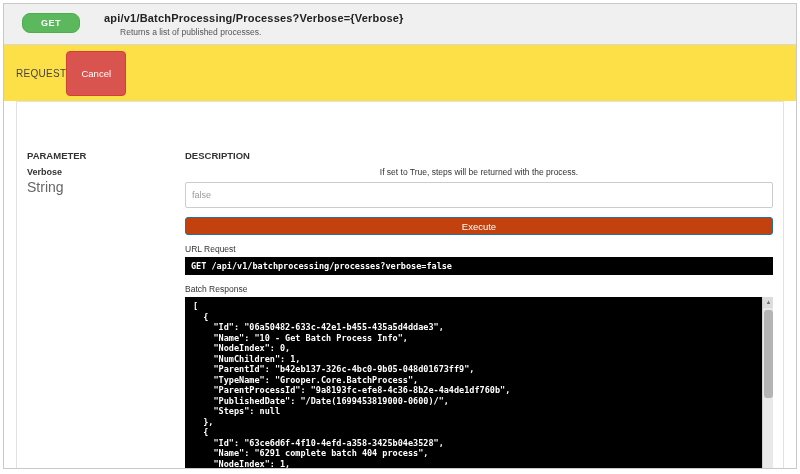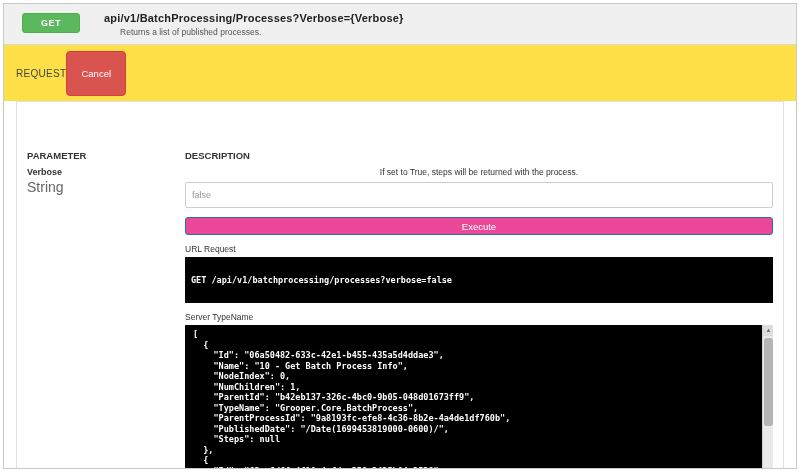--- a/index.html
+++ b/index.html
@@ -10,21 +10,21 @@
   }
 
   
   .endpoint-header {
     display: flex; align-items: flex-start; gap: 24px;
     background: #f0f0f0; padding: 8px 16px 7px 18px; border-bottom: 1px solid #d8d8d8;
   }
   .method-btn {
     background: #5cb85c; border: 1px solid #4cae4c; color: #ffffff;
     font-size: 9px; font-weight: bold; letter-spacing: .5px;
-    padding: 4px 18px; border-radius: 3px; cursor: pointer;
+    padding: 4px 18px; border-radius: 8px; cursor: pointer;
     font-family: "Liberation Sans", sans-serif; margin-top: 1px;
   }
   .endpoint-path { font-size: 11px; font-weight: bold; color: #222222; letter-spacing: .2px; }
   .endpoint-summary { font-size: 8.5px; color: #555555; margin-top: 3px; padding-left: 16px; }
 
   
   .request-bar {
     display: flex; justify-content: flex-start; align-items: center;
     padding: 6px 10px 5px 12px; background: #fde047;
   }
@@ -48,35 +48,35 @@
   .param-desc { font-size: 8.5px; color: #333333; margin-bottom: 5px; text-align: center; }
 
   .param-input {
     width: 100%; height: 19px; border: 1px solid #cccccc; border-radius: 2px;
     font-size: 9px; color: #999999; padding: 12px 6px;
     font-family: "Liberation Sans", sans-serif; background: #ffffff;
   }
 
   .btn-row { display: flex; gap: 8px; margin-top: 9px; }
   .execute-btn {
-    flex: 2.15; height: 18px; background: #ec4899; border: 1px solid #2471a3;
+    flex: 2.15; height: 18px; background: #c2410c; border: 1px solid #2471a3;
     color: #ffffff; font-size: 9.5px; border-radius: 3px; cursor: pointer;
     font-family: "Liberation Sans", sans-serif;
   }
   .clear-btn {
     flex: 1; height: 18px; background: #ffffff; border: 1px solid #cccccc;
     color: #333333; font-size: 9.5px; border-radius: 3px; cursor: pointer;
     font-family: "Liberation Sans", sans-serif;
   }
 
   .section-label { font-size: 8.5px; color: #333333; margin-top: 9px; margin-bottom: 3px; }
 
   .url-bar {
     background: #000000; color: #ffffff; font-family: "DejaVu Sans Mono", monospace;
-    font-size: 8.5px; font-weight: bold; padding: 18px 6px; white-space: pre;
+    font-size: 8.5px; font-weight: bold; padding: 4px 6px; white-space: pre;
     overflow: hidden;
   }
 
   .response-wrap { position: relative; height: 252px; background: #000000; overflow: hidden; }
   .response {
     color: #ffffff; font-family: "DejaVu Sans Mono", monospace;
     font-size: 8.5px; line-height: 10.5px; font-weight: bold;
     padding: 4px 16px 4px 8px; white-space: pre; overflow: hidden; height: 100%;
   }
   .scrollbar {
@@ -126,21 +126,21 @@
 
       <input class="param-input" type="text" value="false" style="">
 
       <div class="btn-row">
         <button class="execute-btn">Execute</button>
       </div>
 
       <div class="section-label">URL Request</div>
       <pre class="url-bar">GET /api/v1/batchprocessing/processes?verbose=false</pre>
 
-      <div class="section-label">Server TypeName</div>
+      <div class="section-label">Batch Response</div>
       <div class="response-wrap">
         <pre class="response">[
   {
     "Id": "06a50482-633c-42e1-b455-435a5d4ddae3",
     "Name": "10 - Get Batch Process Info",
     "NodeIndex": 0,
     "NumChildren": 1,
     "ParentId": "b42eb137-326c-4bc0-9b05-048d01673ff9",
     "TypeName": "Grooper.Core.BatchProcess",
     "ParentProcessId": "9a8193fc-efe8-4c36-8b2e-4a4de1df760b",

